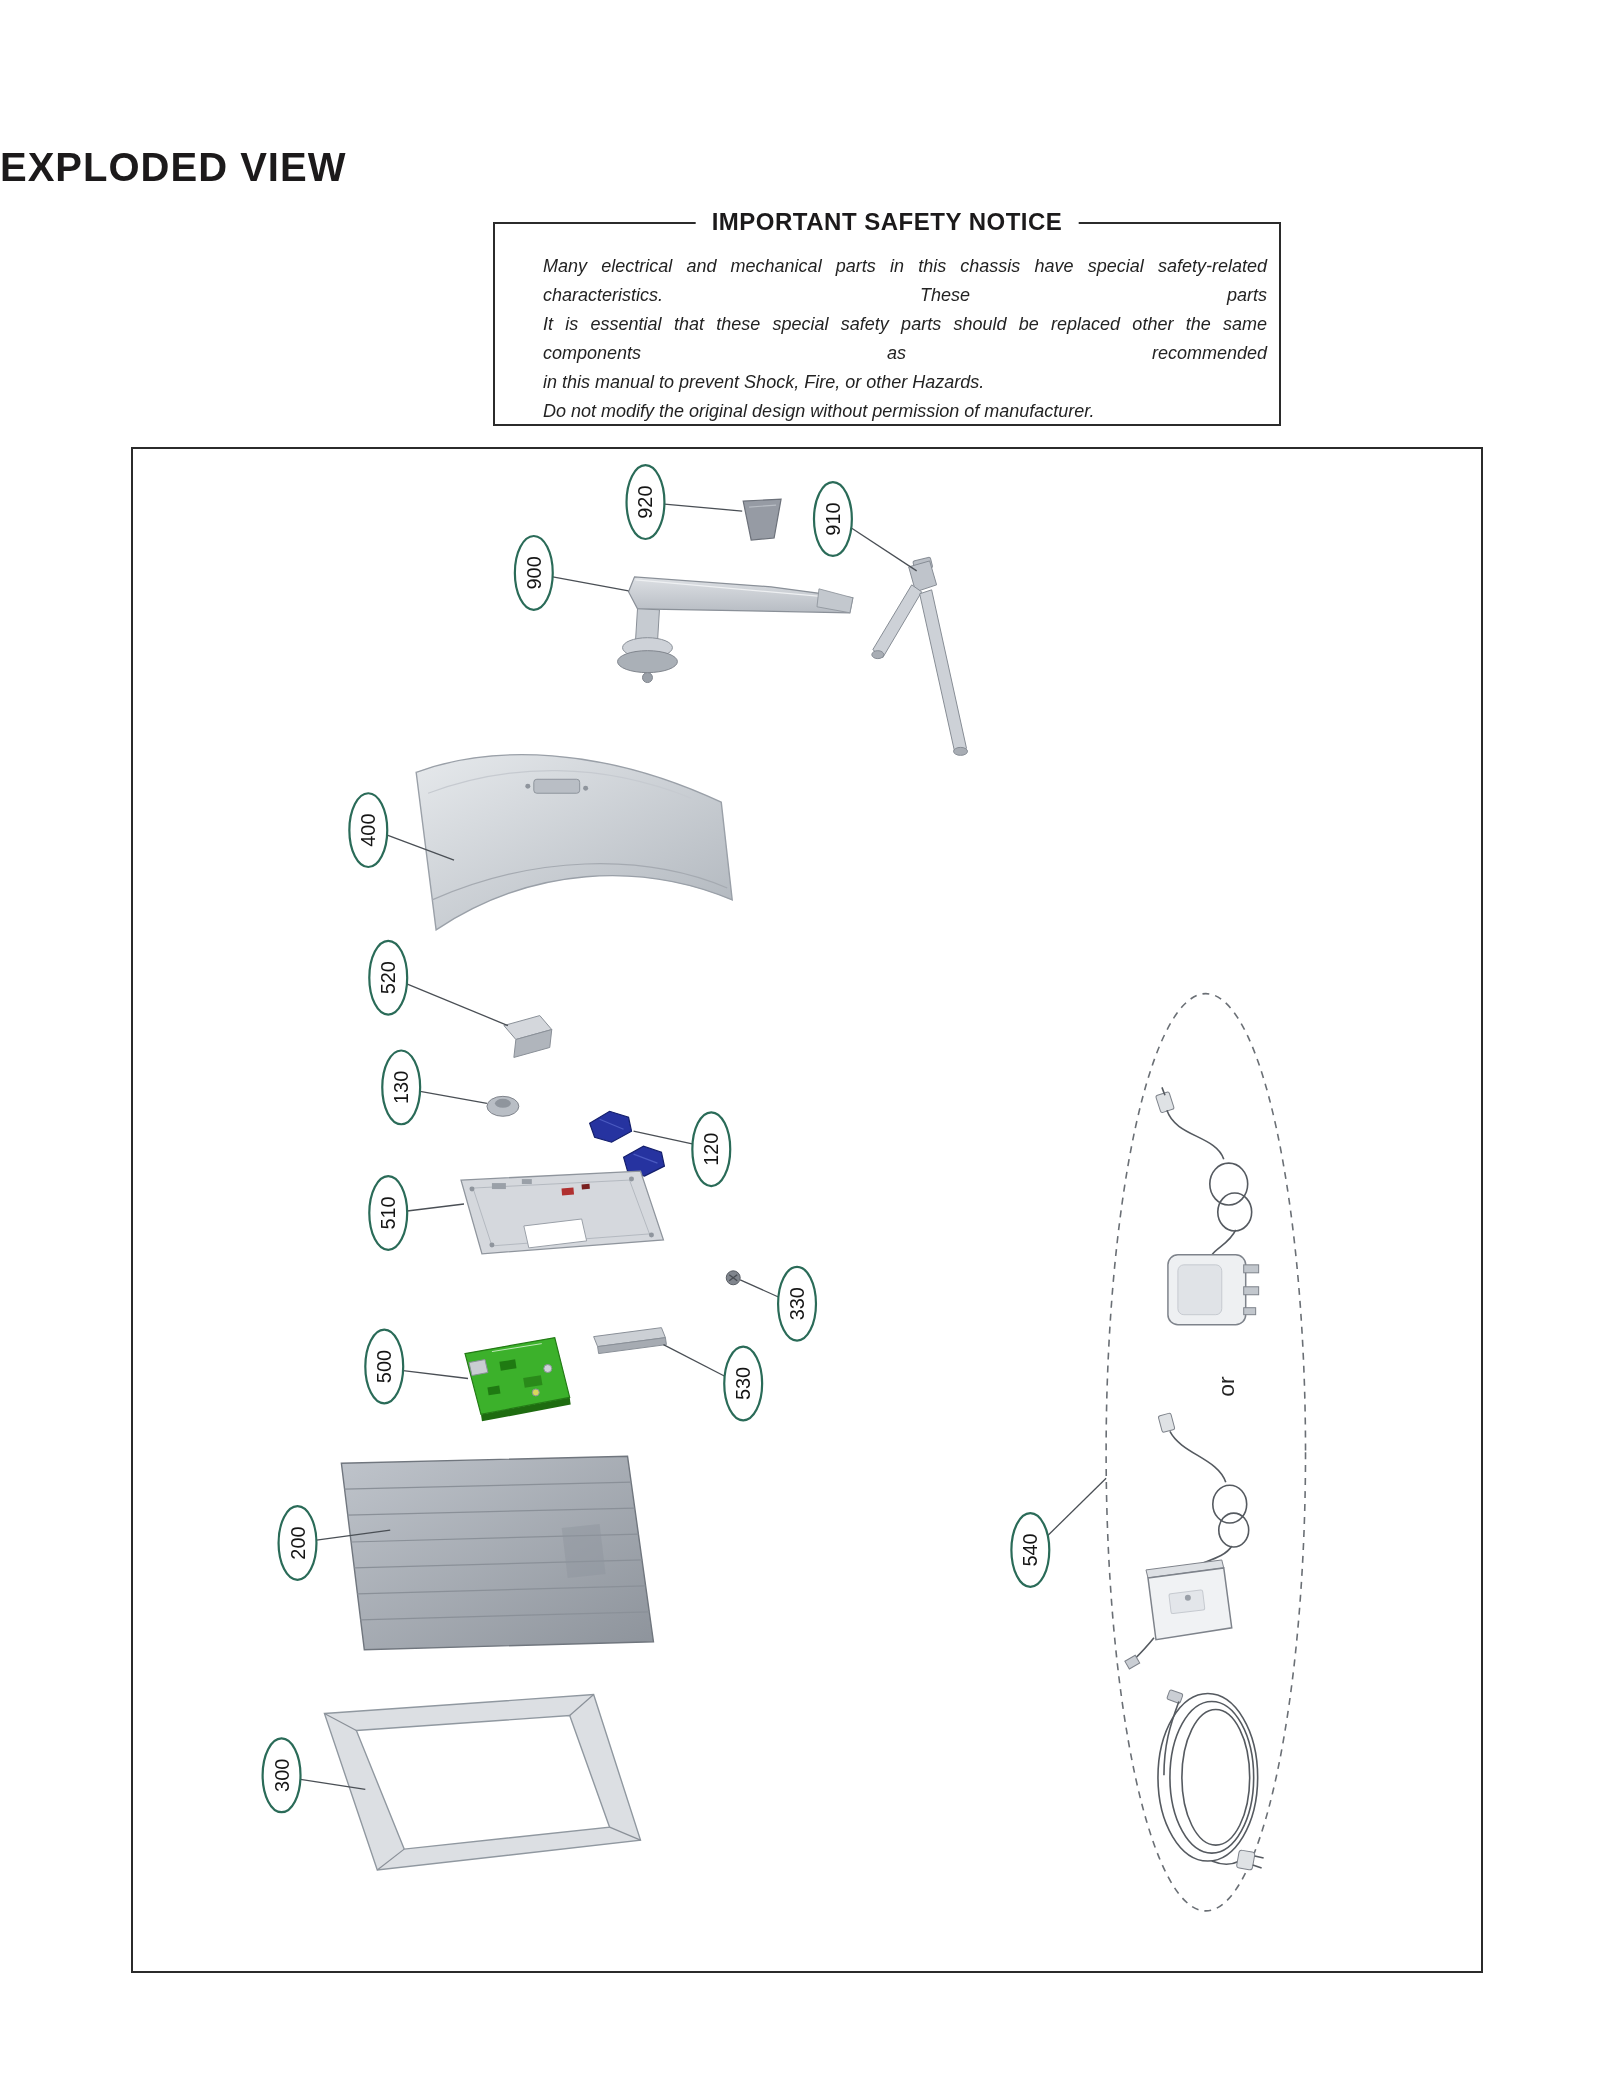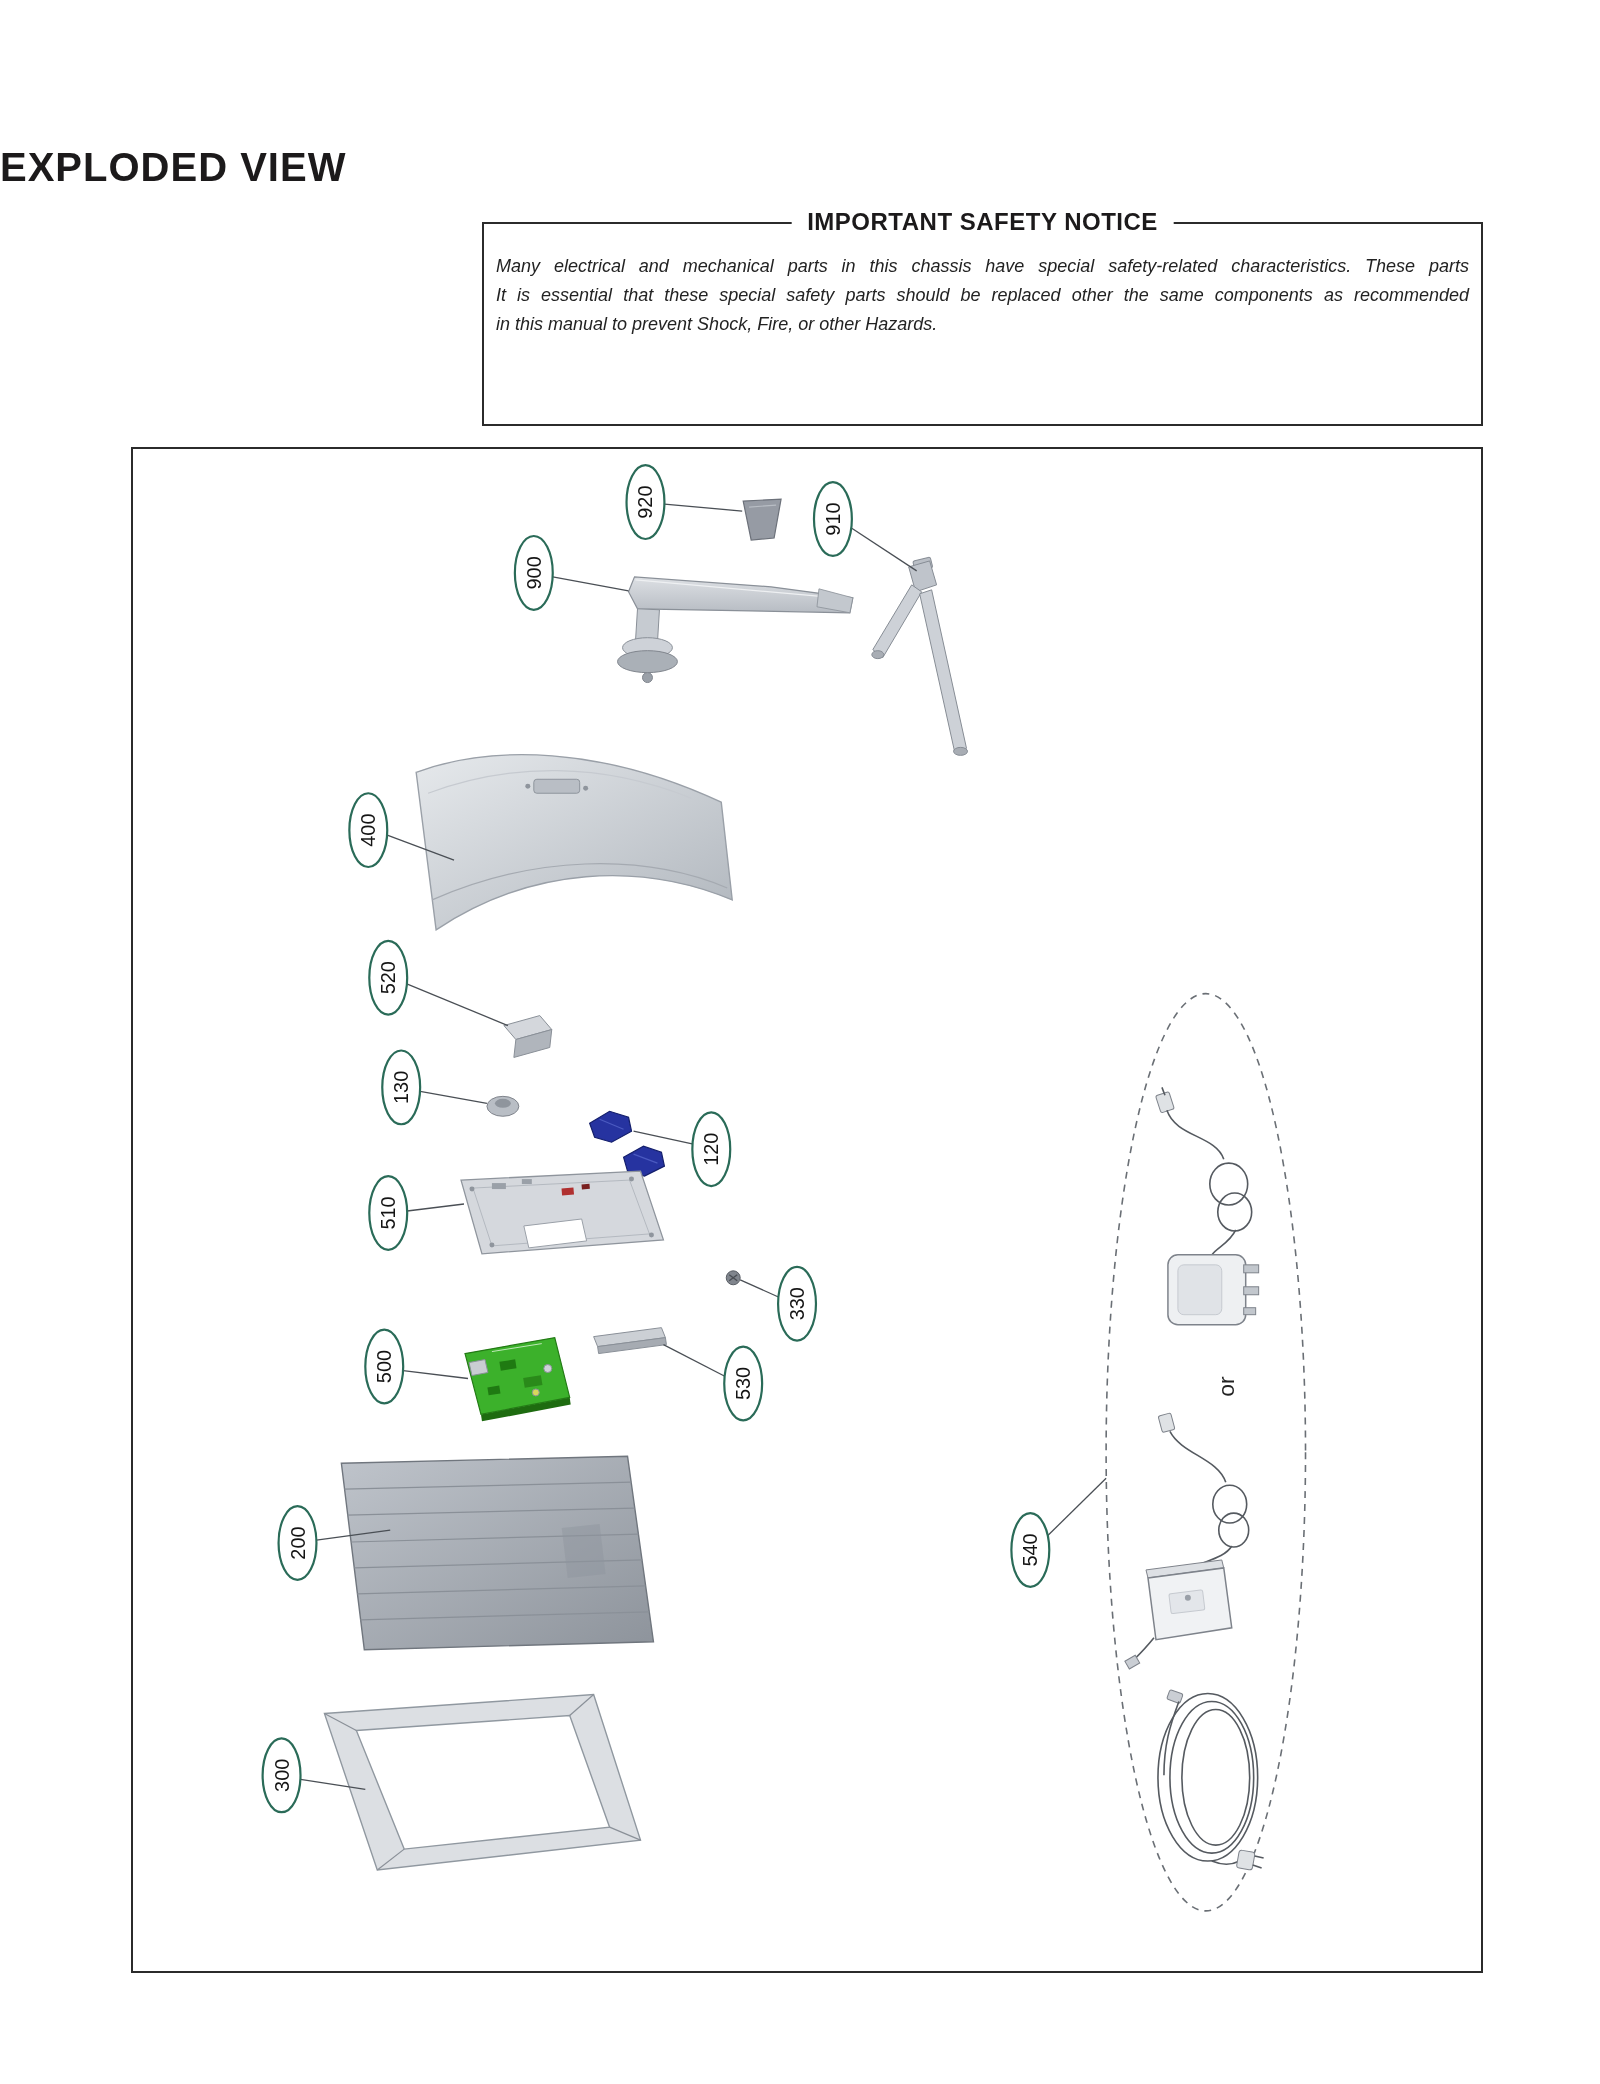--- a/index.html
+++ b/index.html
@@ -6,22 +6,22 @@
   body{
     width:1600px;height:2084px;position:relative;
     font-family:"Liberation Sans",sans-serif;color:#1f1f1f;
   }
   .page-title{
     position:absolute;top:145px;left:0;width:1600px;margin:0;
     font-size:40px;font-weight:bold;color:#1c1a1b;
     letter-spacing:1px;
   }
   .notice{
-    position:absolute;left:482px;top:222px;width:1001px;height:204px;
-    border:2px solid #2b2b2b;box-sizing:border-box;background:#fff;
+    position:absolute;left:493px;top:222px;width:788px;height:204px;
+    border:2px solid #2b2b2b;box-sizing:border-box;background:#fff;padding-left:36px;
   }
   .notice-legend{
     position:absolute;top:-16px;left:50%;transform:translateX(-50%);
     background:#fff;padding:0 16px;font-size:24px;font-weight:bold;
     letter-spacing:0.5px;white-space:nowrap;color:#1c1a1b;
   }
   .notice-body{padding:28px 12px 0 12px;font-size:18px;line-height:29px;color:#232323;font-style:italic;}
   .notice-body p{margin:0;}
   .notice-body p.j{text-align:justify;text-align-last:justify;}
   .diagram{
@@ -52,20 +52,21 @@
 <body>
 
 <h1 class="page-title">EXPLODED VIEW</h1>
 
 <section class="notice">
   <div class="notice-legend">IMPORTANT SAFETY NOTICE</div>
   <div class="notice-body">
     <p class="j">Many electrical and mechanical parts in this chassis have special safety-related characteristics. These parts</p>
     <p class="j">It is essential that these special safety parts should be replaced other the same components as recommended</p>
     <p>in this manual to prevent Shock, Fire, or other Hazards.</p>
+    <p>Do not modify the original design without permission of manufacturer.</p>
   </div>
 </section>
 
 <div class="diagram">
 <svg viewBox="0 0 1352 1526" xmlns="http://www.w3.org/2000/svg">
   <defs>
     <linearGradient id="gCover" x1="0" y1="0" x2="1" y2="1">
       <stop offset="0" stop-color="#e6e9ec"></stop>
           <stop offset="1" stop-color="#b0b6bd"></stop>
     </linearGradient>

